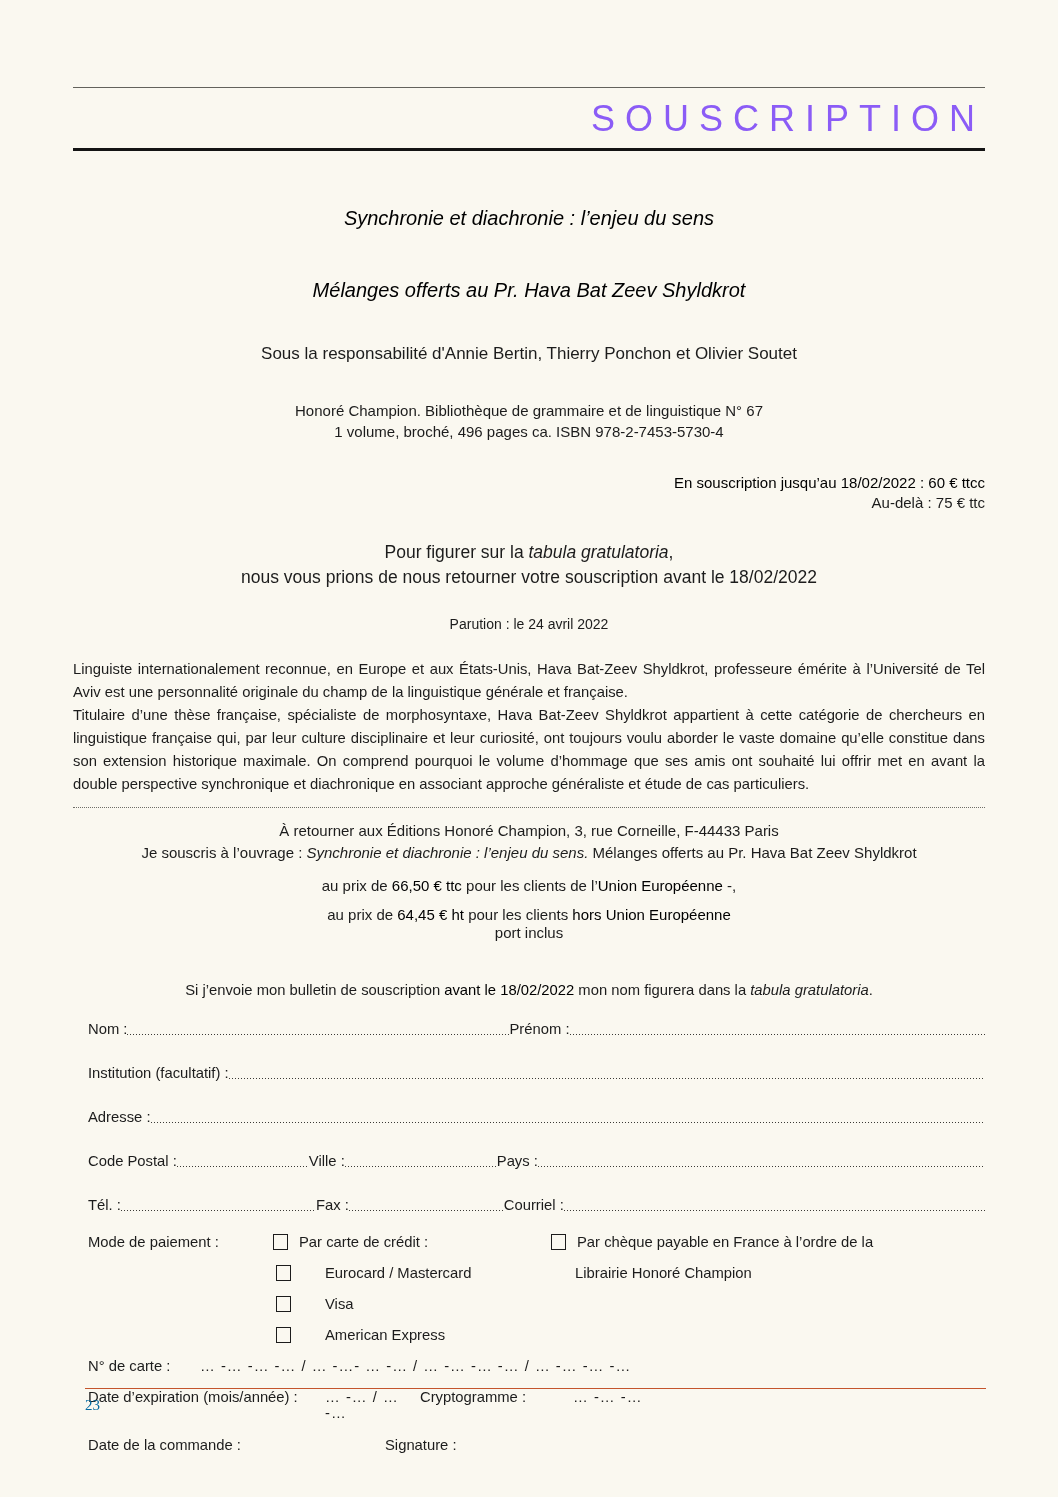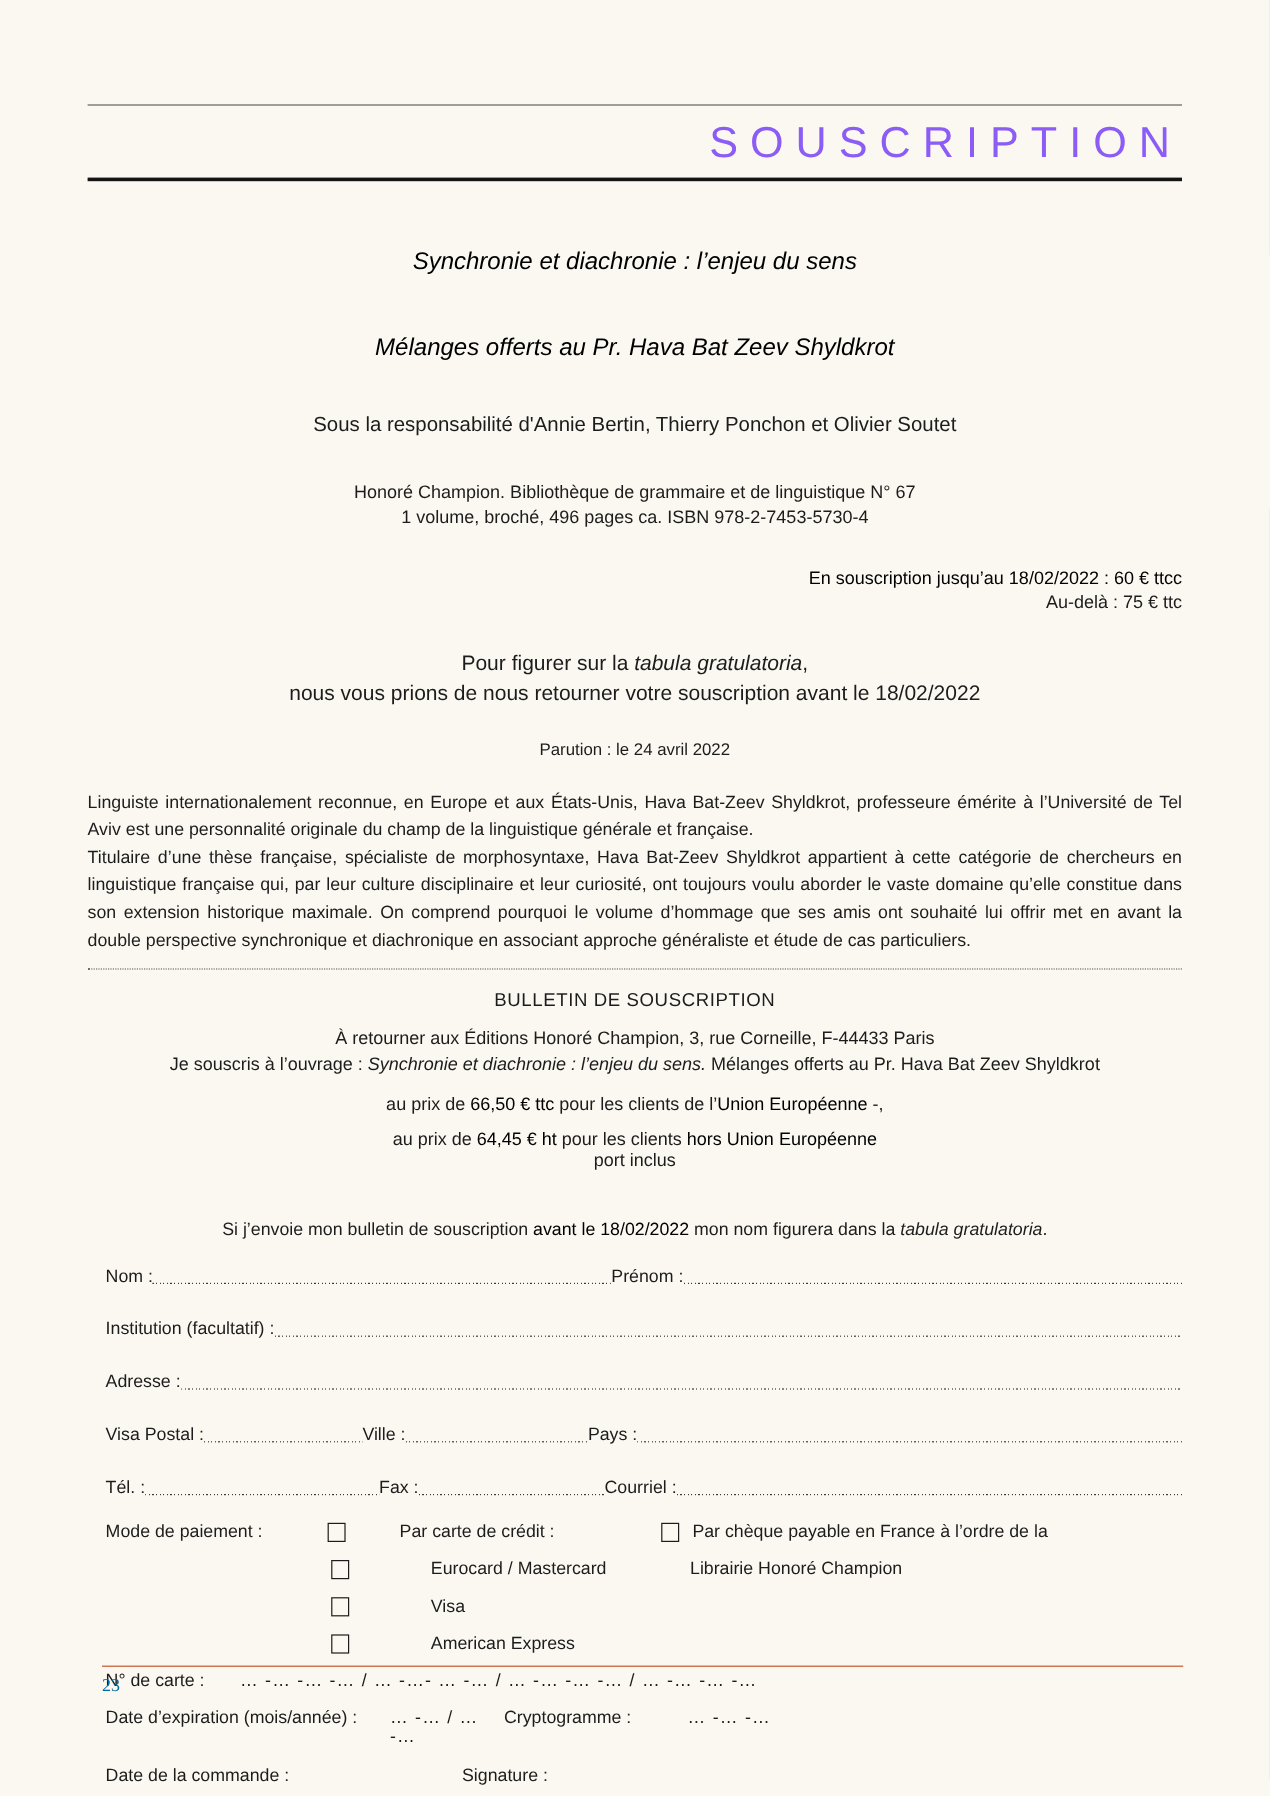--- a/index.html
+++ b/index.html
@@ -49,21 +49,21 @@
   .grow{flex:1 1 auto;}
   .r-nom{margin-top:23px;}
   .r-inst{margin-top:28px;}
   .r-adr{margin-top:28px;}
   .r-cp{margin-top:28px;}
   .r-tel{margin-top:28px;}
   
   .pay{margin-top:21px;}
   .pay-row{display:flex;align-items:flex-start;margin-bottom:15px;}
   .pay-col1{width:185px;flex:0 0 185px;}
-  .pay-col2{width:278px;flex:0 0 278px;display:flex;align-items:center;gap:34px;}
+  .pay-col2{width:278px;flex:0 0 278px;display:flex;align-items:center;}
   .pay-col3{flex:1 1 auto;display:flex;align-items:flex-start;}
   .cb{
     display:inline-block;width:13px;height:14px;border:1.5px solid #1c1c1c;
     background:transparent;flex:0 0 auto;
   }
   .cb-gap{margin-right:11px;}
   .sub-cb{margin-left:3px;margin-right:34px;}
   .cheque-text{line-height:16px;}
   
   .r-card{display:flex;margin-top:12px;align-items:baseline;}
@@ -115,21 +115,20 @@
 
     <div class="center parution">Parution : le 24 avril 2022</div>
 
     <div class="description">
       <div>Linguiste internationalement reconnue, en Europe et aux États-Unis, Hava Bat-Zeev Shyldkrot, professeure émérite à l’Université de Tel Aviv est une personnalité originale du champ de la linguistique générale et française.</div>
       <div>Titulaire d’une thèse française, spécialiste de morphosyntaxe, Hava Bat-Zeev Shyldkrot appartient à cette catégorie de chercheurs en linguistique française qui, par leur culture disciplinaire et leur curiosité, ont toujours voulu aborder le vaste domaine qu’elle constitue dans son extension historique maximale. On comprend pourquoi le volume d’hommage que ses amis ont souhaité lui offrir met en avant la double perspective synchronique et diachronique en associant approche généraliste et étude de cas particuliers.</div>
     </div>
 
     <div class="sep-dotted"></div>
 
-    <div class="center b-head">BULLETIN DE SOUSCRIPTION</div>
 
     <div class="center b-addr">
       <div>À retourner aux Éditions Honoré Champion, 3, rue Corneille, F-44433 Paris</div>
       <div><span>Je souscris à l’ouvrage : </span><span class="it">Synchronie et diachronie : l’enjeu du sens.</span><span> Mélanges offerts au Pr. Hava Bat Zeev Shyldkrot</span></div>
     </div>
 
     <div class="center b-price1"><span>au prix de </span><span class="orange">66,50 € ttc</span><span> pour les clients de l’</span><span class="orange">Union Européenne</span><span> -,</span></div>
 
     <div class="center b-price2"><span>au prix de </span><span class="orange">64,45 € ht</span><span> pour les clients </span><span class="orange">hors Union Européenne</span></div>
     <div class="center b-port">port inclus</div>
@@ -149,21 +148,21 @@
         <span class="lbl">Institution (facultatif) :</span>
         <span class="dots grow"></span>
       </div>
 
       <div class="frow r-adr">
         <span class="lbl">Adresse :</span>
         <span class="dots grow"></span>
       </div>
 
       <div class="frow r-cp">
-        <span class="lbl">Visa Postal :</span>
+        <span class="lbl">Code Postal :</span>
         <span class="dots" style="flex:0 0 132px;"></span>
         <span class="lbl">Ville :</span>
         <span class="dots" style="flex:0 0 152px;"></span>
         <span class="lbl">Pays :</span>
         <span class="dots grow"></span>
       </div>
 
       <div class="frow r-tel">
         <span class="lbl">Tél. :</span>
         <span class="dots" style="flex:0 0 195px;"></span>

